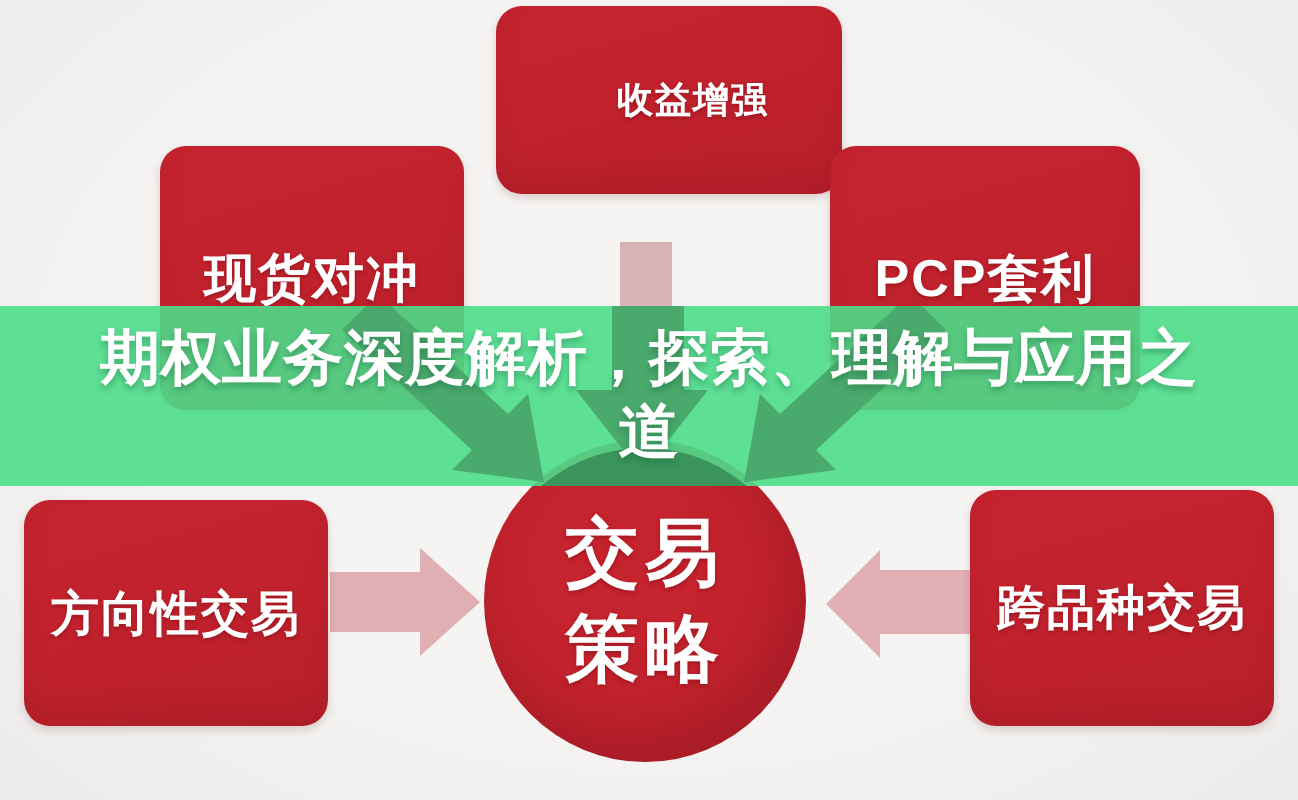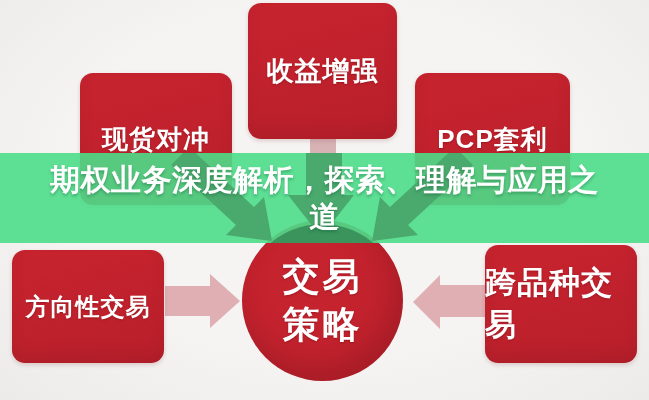--- a/index.html
+++ b/index.html
@@ -10,24 +10,24 @@
   }
   .node {
     position:absolute; z-index:2;
     background: linear-gradient(165deg, var(--node-red) 20%, var(--node-red-dark) 100%);
     border-radius:13px; color:var(--text-white); font-weight:bold;
     display:flex; align-items:center; justify-content:center;
     text-shadow:0 1px 2px rgba(90,0,10,.35); letter-spacing:1px;
     box-shadow:0 2px 4px rgba(110,30,35,.18), inset 0 -10px 16px rgba(0,0,0,.06);
   }
   #node-spot        { left:80px;  top:73px;  width:152px; height:132px; font-size:26px; }
-  #node-yield       { left:248px; top:3px;   width:149px; height:136px; font-size:27px; }
+  #node-yield       { left:248px; top:3px;   width:149px; height:94px; font-size:18px;padding-left:24px; }
   #node-pcp         { left:415px; top:73px;  width:155px; height:132px; font-size:26px; }
   #node-directional { left:12px;  top:250px; width:152px; height:113px; font-size:24px; }
-  #node-cross       { left:485px; top:245px; width:152px; height:118px; font-size:31px; }
+  #node-cross       { left:485px; top:245px; width:152px; height:118px; font-size:24px; }
   .center-circle {
     position:absolute; z-index:2; left:242px; top:220px; width:161px; height:161px;
     border-radius:50%;
     background: radial-gradient(circle at 42% 38%, var(--node-red) 30%, var(--circle-red-dark) 100%);
     color:var(--text-white); font-weight:bold; font-size:37px; line-height:48px;
     letter-spacing:3px; display:flex; flex-direction:column; align-items:center; justify-content:center;
     text-shadow:0 1px 2px rgba(90,0,10,.35);
     box-shadow: inset -8px -14px 24px rgba(0,0,0,.10);
   }
   .scene-arrows { position:absolute; z-index:1; left:0; top:0; }

